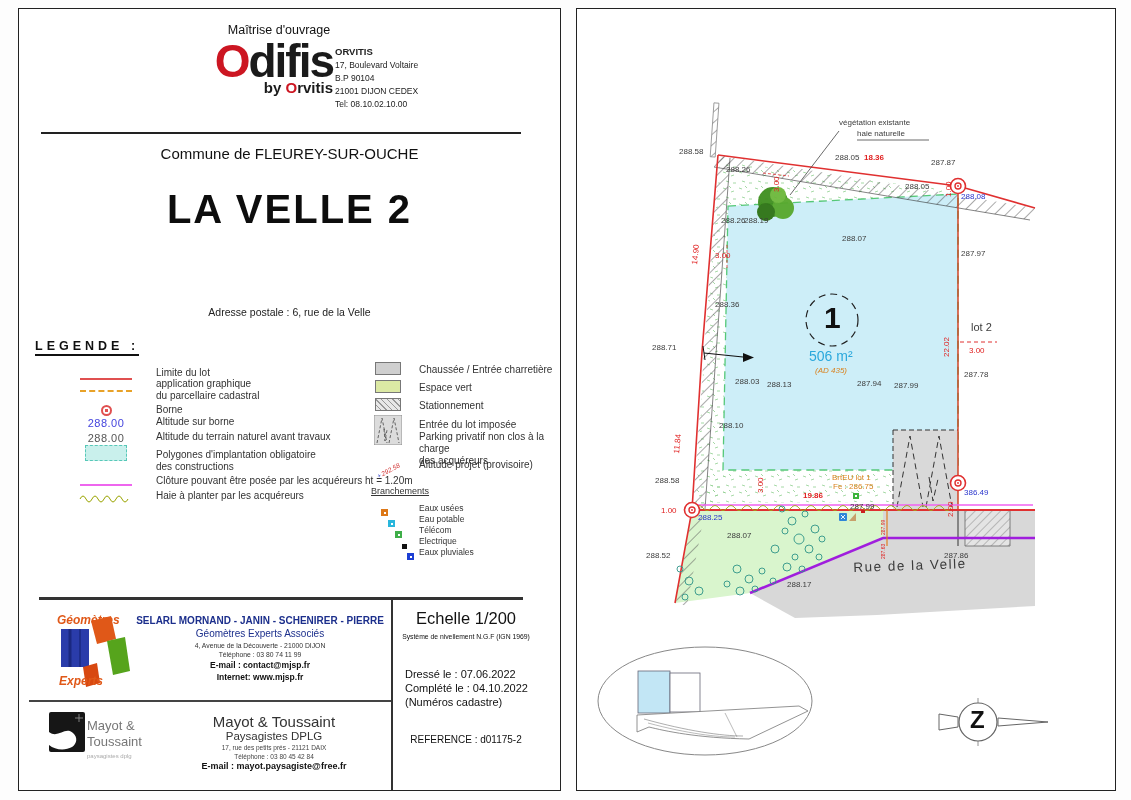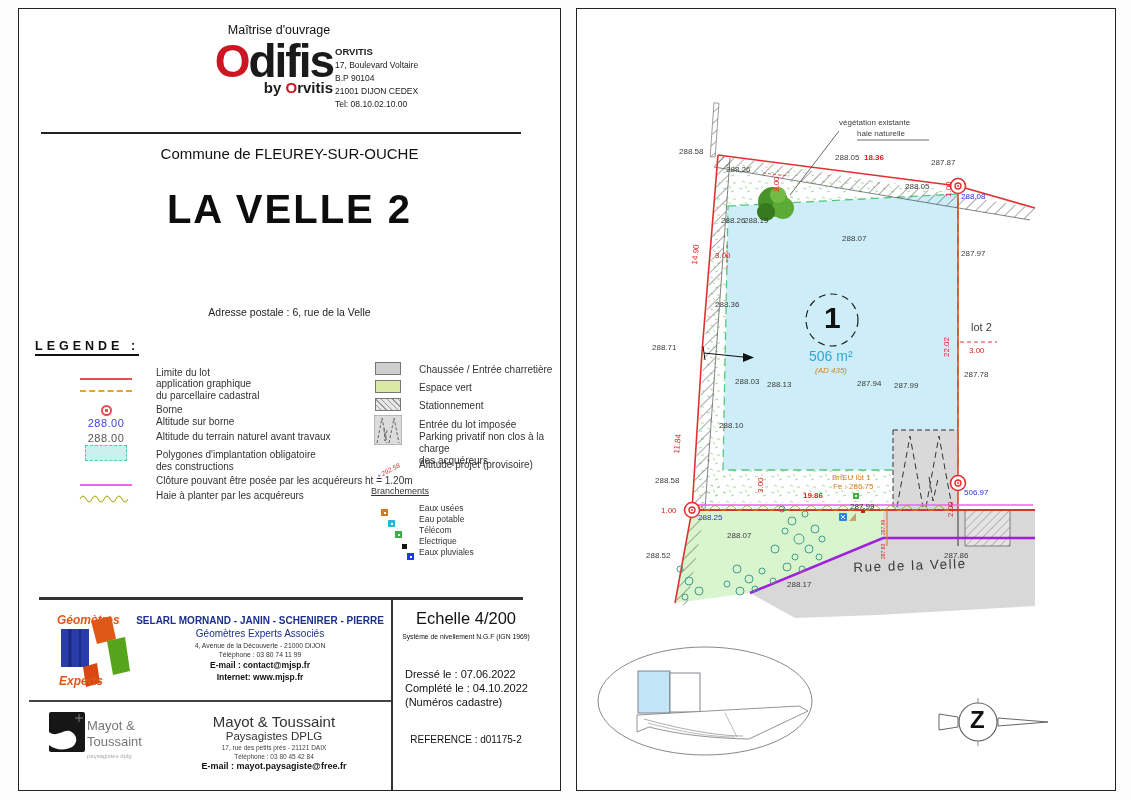--- a/index.html
+++ b/index.html
@@ -203,21 +203,21 @@
 
   <div class="abs mayotc">
     <div class="l1">Mayot &amp; Toussaint</div>
     <div class="l2">Paysagistes DPLG</div>
     <div class="sm">17, rue des petits prés - 21121 DAIX</div>
     <div class="sm">Téléphone   : 03 80 45 42 84</div>
     <div class="em">E-mail : mayot.paysagiste@free.fr</div>
   </div>
 
   <div class="abs scalec">
-    <div class="t">Echelle 4/200</div>
+    <div class="t">Echelle 1/200</div>
     <div class="s">Système de nivellement N.G.F (IGN 1969)</div>
     <div style="height:26px"></div>
     <div class="d">Dressé le : 07.06.2022</div>
     <div class="d">Complété le : 04.10.2022</div>
     <div class="d">(Numéros cadastre)</div>
     <div class="ref">REFERENCE : d01175-2</div>
   </div>
 </div>
 
 <div class="page" id="page-right">
@@ -386,21 +386,21 @@
       <span class="pl c-r" style="left: 96px; top: 444px; transform: rotate(-84deg);">11.84</span>
       <span class="pl c-d" style="left: 78px; top: 468px;">288.58</span>
       <span class="pl c-r" style="left: 180px; top: 484px; transform: rotate(-90deg);">3.00</span>
       <span class="pl c-r bold" style="left: 226px; top: 483px;">19.86</span>
       <span class="pl c-o" style="left: 255px; top: 465px;">BrtEU lot 1</span>
       <span class="pl c-o" style="left: 256px; top: 474px;">Fe : 286.75</span>
       <span class="pl c-d" style="left: 273px; top: 494px;">287.99</span>
       <span class="pl c-r" style="left: 84px; top: 498px;">1.00</span>
       <span class="pl c-b" style="left: 121px; top: 505px;">288.25</span>
       <span class="pl c-r" style="left: 370px; top: 508px; transform: rotate(-90deg);">2.00</span>
-      <span class="pl c-b" style="left: 387px; top: 480px;">506.97</span>
+      <span class="pl c-b" style="left: 387px; top: 480px;">386.49</span>
       <span class="pl c-r fs5" style="left: 304px; top: 526px; transform: rotate(-90deg);">287.99</span>
       <span class="pl c-r fs5" style="left: 304px; top: 550px; transform: rotate(-90deg);">287.63</span>
       <span class="pl c-d" style="left: 150px; top: 523px;">288.07</span>
       <span class="pl c-d" style="left: 69px; top: 543px;">288.52</span>
       <span class="pl c-d" style="left: 210px; top: 572px;">288.17</span>
       <span class="pl c-d" style="left: 367px; top: 543px;">287.86</span>
       <span class="pl fs13" style="left: 276px; top: 552px; transform: rotate(-2deg);">Rue de la Velle</span>
       <span class="pl c-d" style="left: 262px; top: 110px;">végétation existante</span>
       <span class="pl c-d" style="left: 280px; top: 121px;">haie naturelle</span>
       <span class="pl num" style="left: 247px; top: 294px;">1</span>

